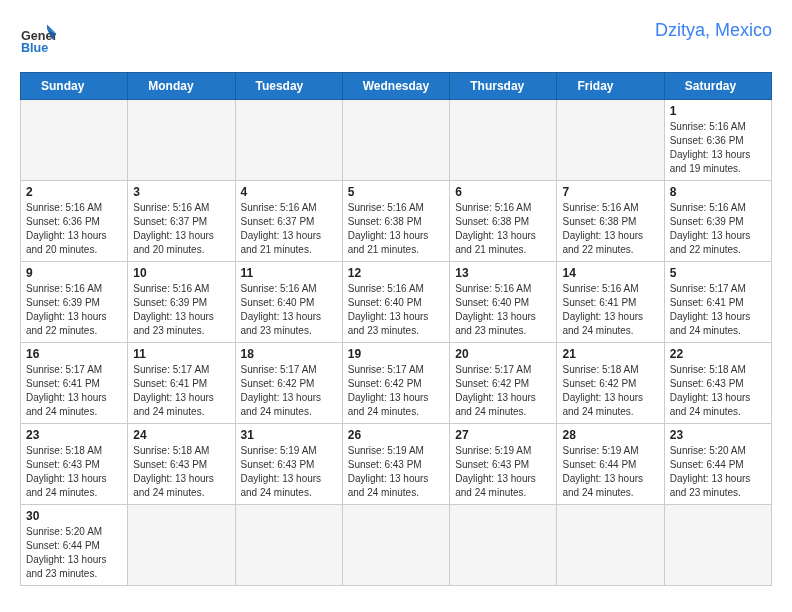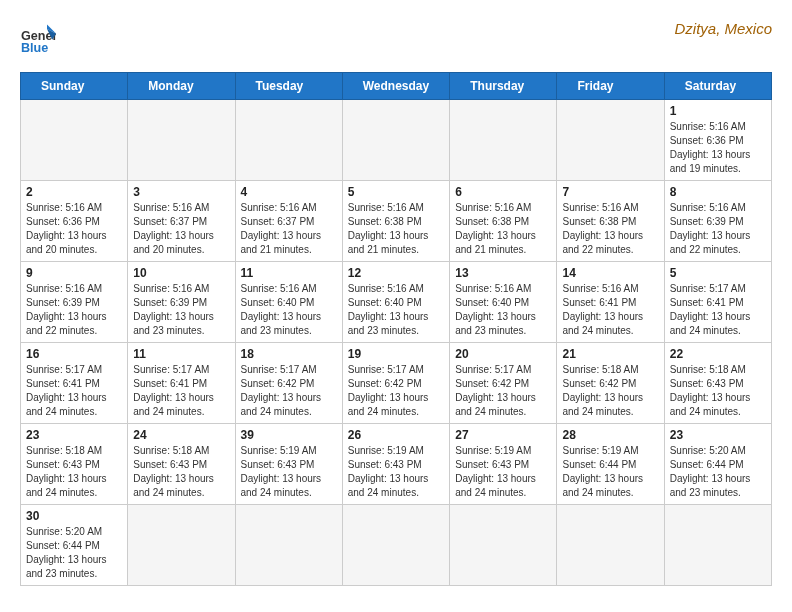--- a/index.html
+++ b/index.html
@@ -27,24 +27,23 @@
     }
     .title-block {
       text-align: right;
     }
     .title-block h1 {
       font-size: 32px;
       font-weight: bold;
       color: #222;
     }
     .title-block h2 {
-      font-size: 15px;
-      color: #a16207;
+      font-size: 18px;
+      color: #3b82f6;
       font-weight: normal;
-      font-style: italic;
     }
     .calendar {
       width: 100%;
       border-collapse: collapse;
       border: 1px solid #ccc;
     }
     .calendar th {
       background: #2176c7;
       color: #fff;
       font-size: 12px;
@@ -213,21 +212,21 @@
       <tr>
         <td>
           <div class="day-num">23</div>
           <div class="day-info">Sunrise: 5:18 AM<br>Sunset: 6:43 PM<br>Daylight: 13 hours and 24 minutes.</div>
         </td>
         <td>
           <div class="day-num">24</div>
           <div class="day-info">Sunrise: 5:18 AM<br>Sunset: 6:43 PM<br>Daylight: 13 hours and 24 minutes.</div>
         </td>
         <td>
-          <div class="day-num">39</div>
+          <div class="day-num">31</div>
           <div class="day-info">Sunrise: 5:19 AM<br>Sunset: 6:43 PM<br>Daylight: 13 hours and 24 minutes.</div>
         </td>
         <td>
           <div class="day-num">26</div>
           <div class="day-info">Sunrise: 5:19 AM<br>Sunset: 6:43 PM<br>Daylight: 13 hours and 24 minutes.</div>
         </td>
         <td>
           <div class="day-num">27</div>
           <div class="day-info">Sunrise: 5:19 AM<br>Sunset: 6:43 PM<br>Daylight: 13 hours and 24 minutes.</div>
         </td>

